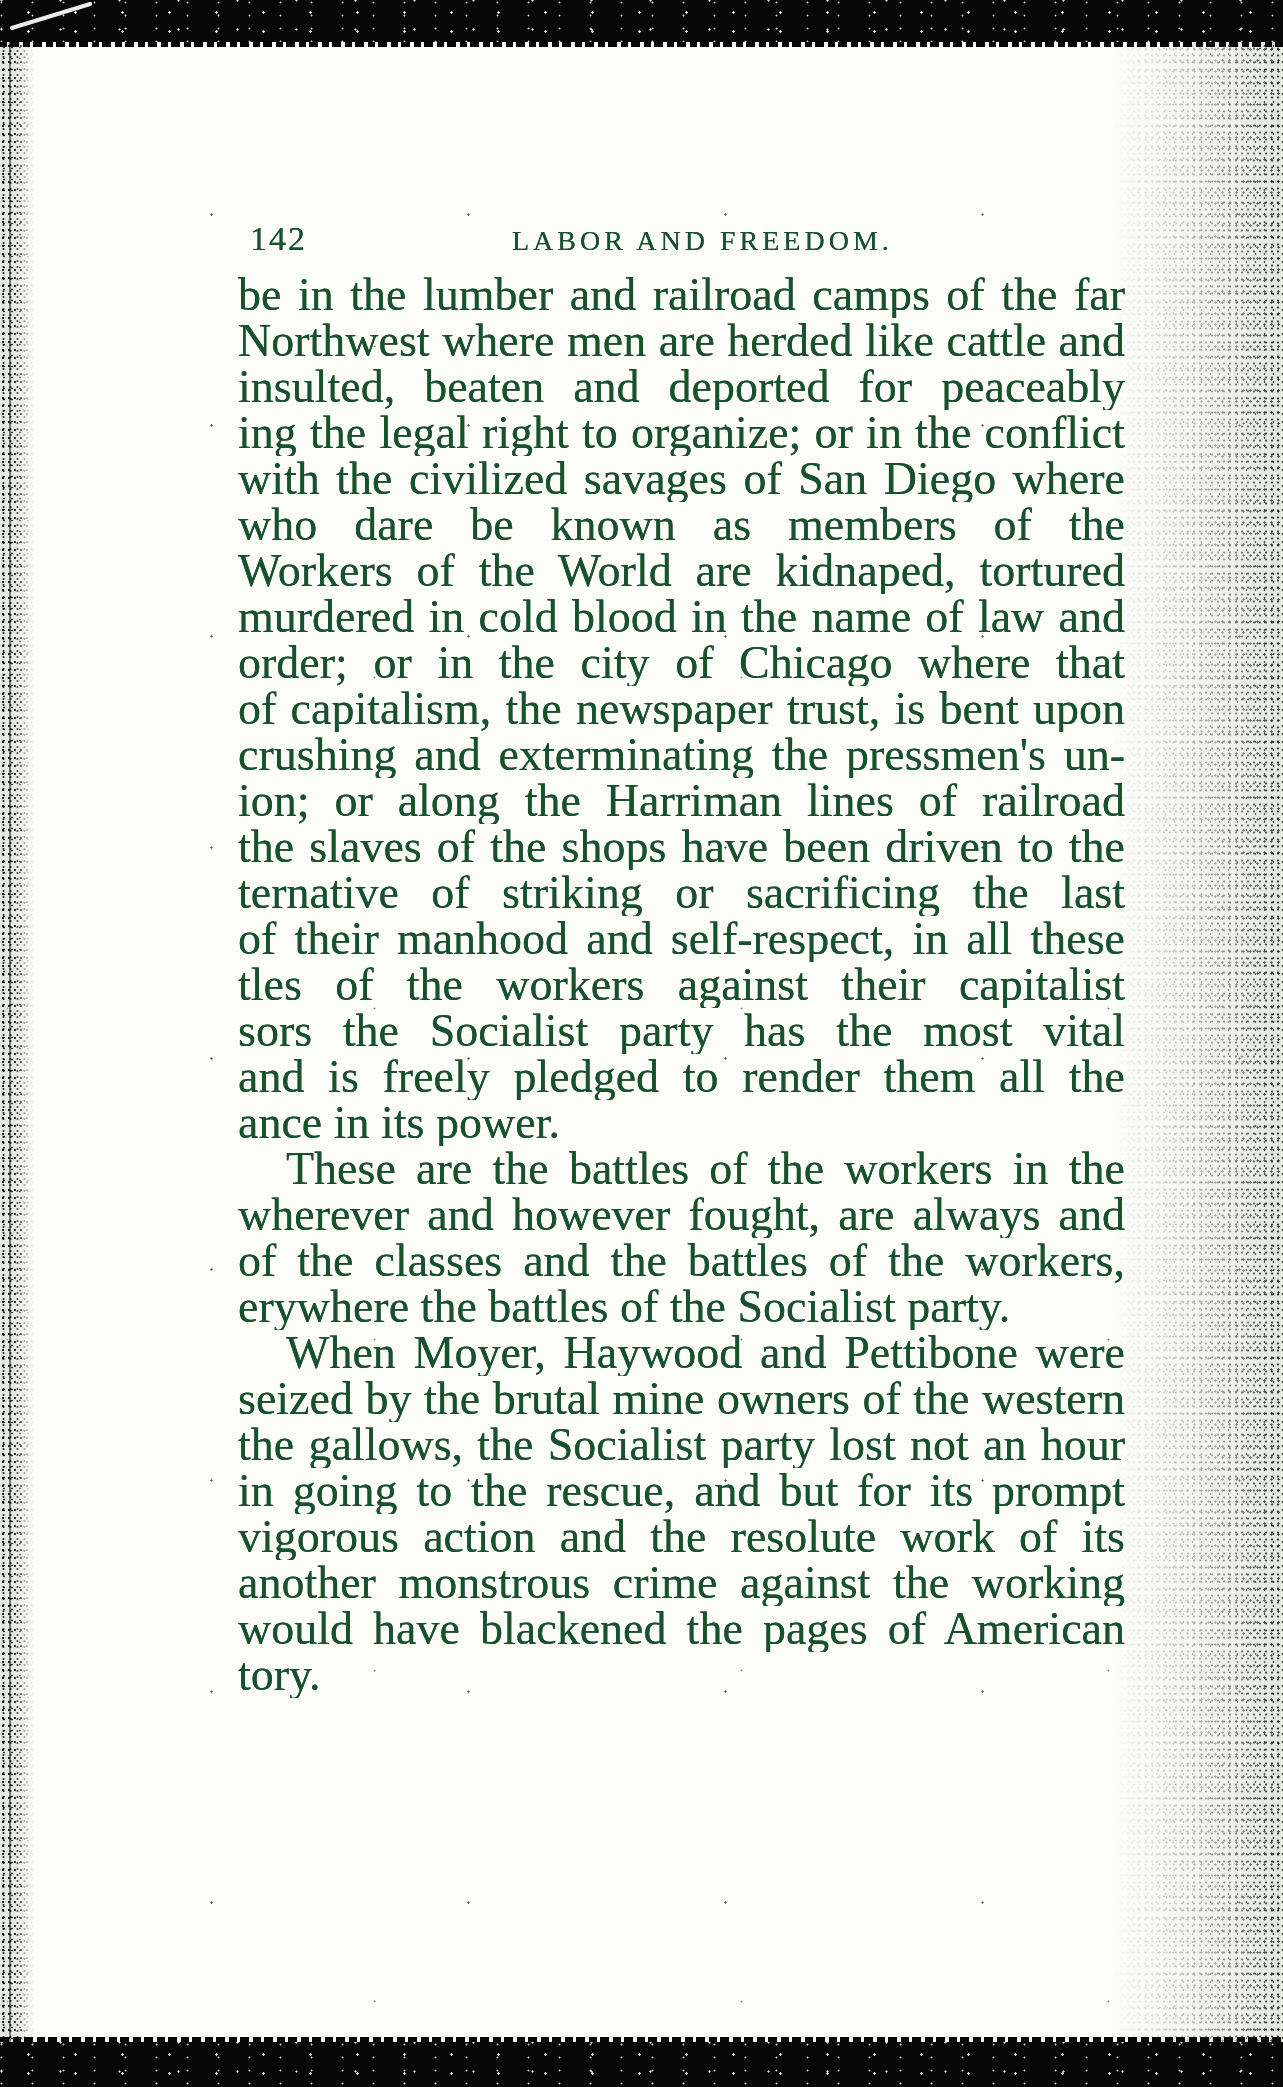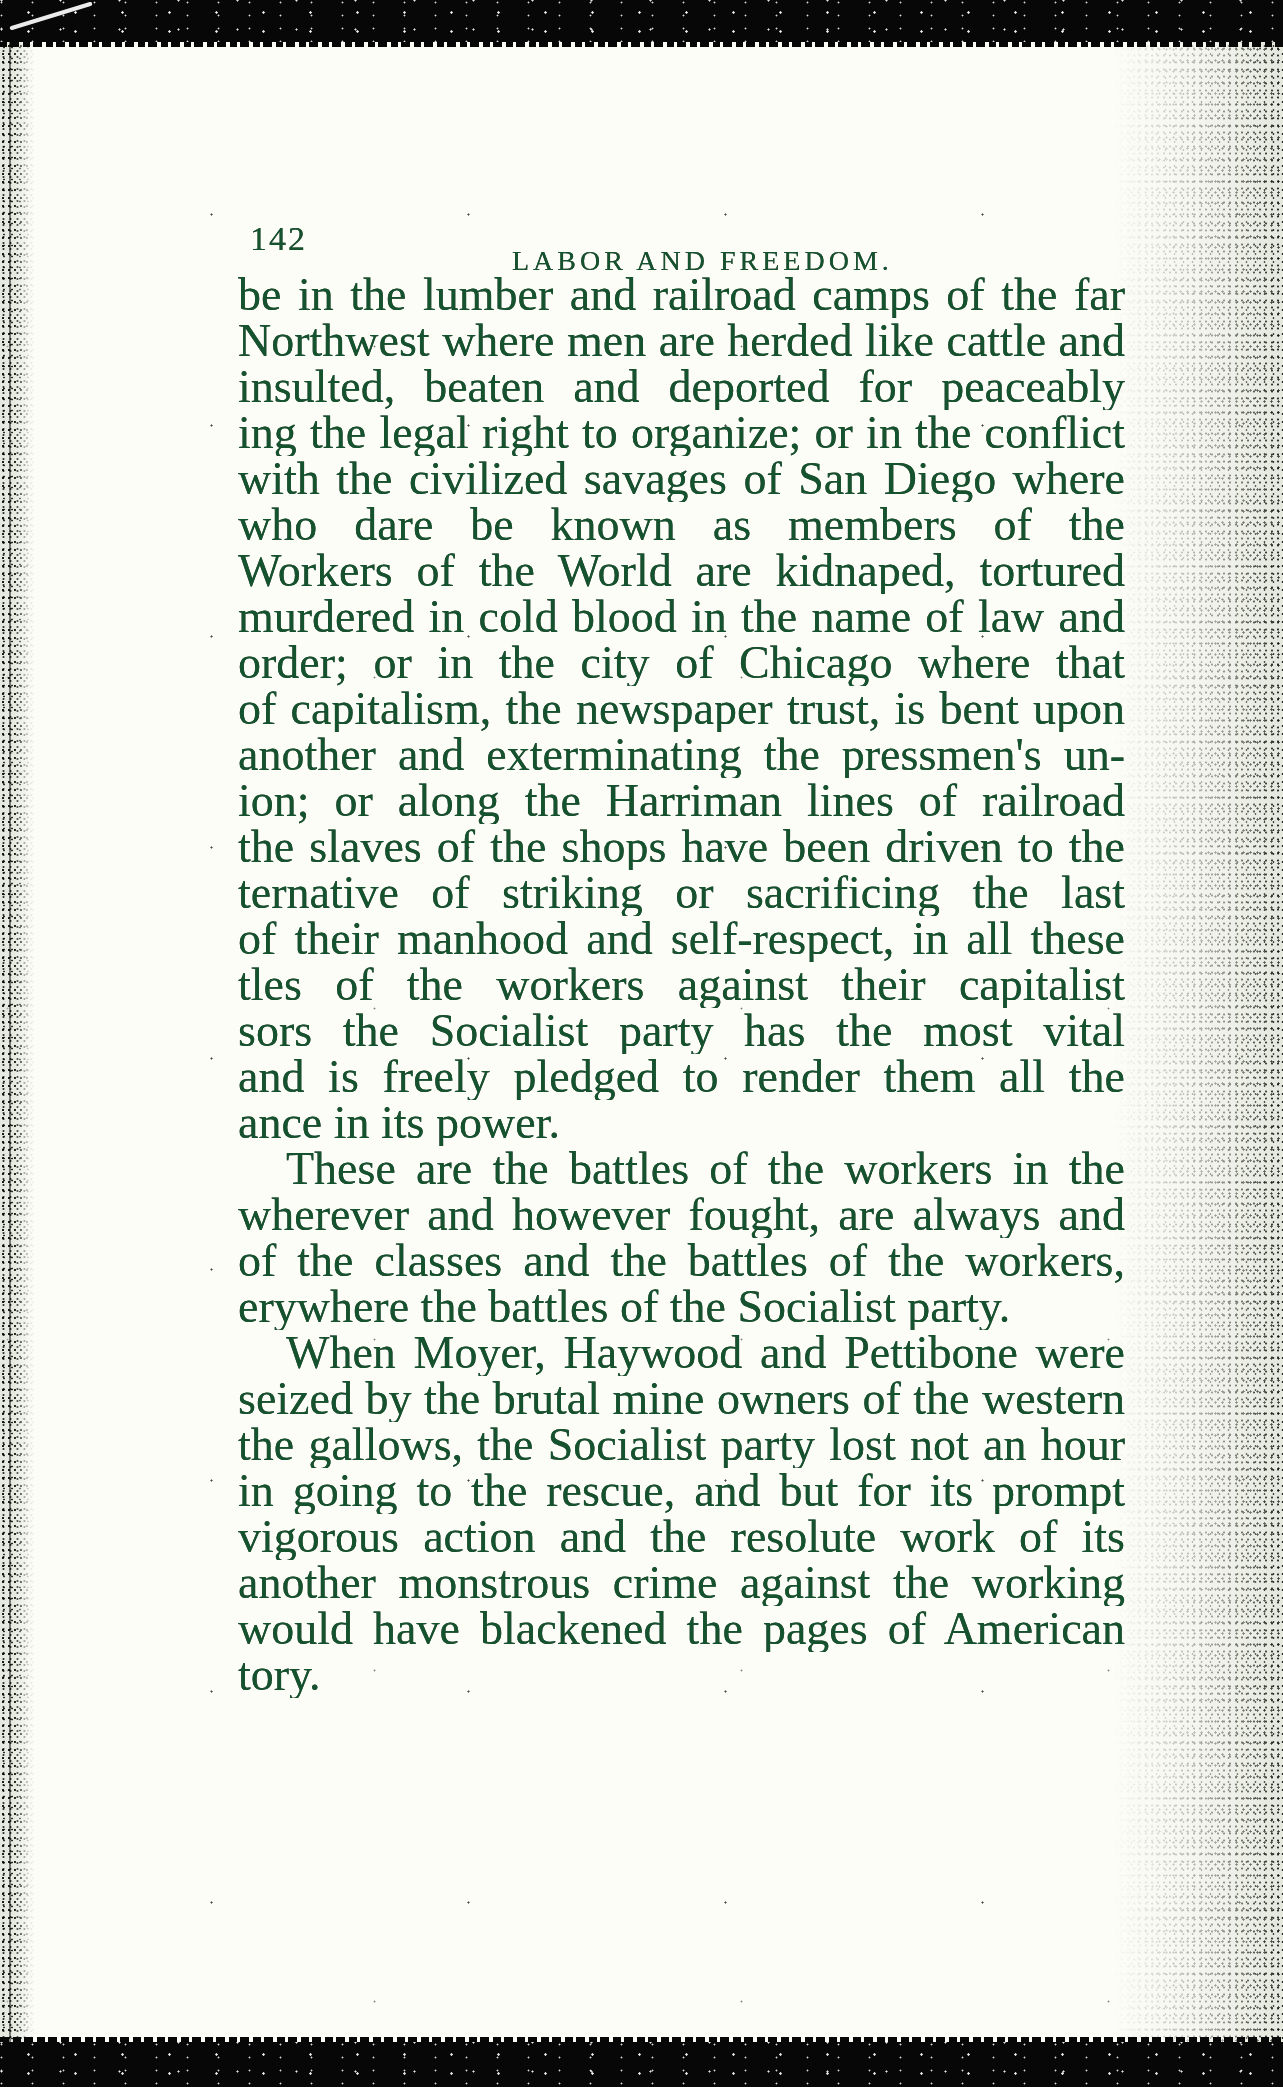--- a/index.html
+++ b/index.html
@@ -70,21 +70,21 @@
 
   
   .page { position:absolute; left:238px; top:220px; width:887px; z-index:2; color:#14532d; }
   .header { position:relative; height:52px; }
   .pagenum {
     position:absolute; left:12px; top:0; font-size:34px; letter-spacing:2px;
     text-shadow:0 0 .6px rgba(10,10,10,.8);
   }
   .running-title {
     position:absolute; left:274px; top:5px; font-size:28px; letter-spacing:4px;
-    white-space:nowrap; text-shadow:0 0 .5px rgba(10,10,10,.8);margin-top:20px;
+    white-space:nowrap; text-shadow:0 0 .5px rgba(10,10,10,.8);
   }
   .body { position:relative; }
   .line {
     height:46px; line-height:46px; font-size:46px; overflow:hidden;
     text-align:justify; text-align-last:justify;
     text-shadow:0 0 .6px rgba(10,10,10,.75);
   }
   .line.last { text-align-last:left; }
   .line.indent { text-indent:48px; }
 </style>
@@ -108,21 +108,21 @@
           <div class="line">be in the lumber and railroad camps of the far</div>
           <div class="line">Northwest where men are herded like cattle and</div>
           <div class="line">insulted, beaten and deported for peaceably assert-</div>
           <div class="line">ing the legal right to organize; or in the conflict</div>
           <div class="line">with the civilized savages of San Diego where men</div>
           <div class="line">who dare be known as members of the Industrial</div>
           <div class="line">Workers of the World are kidnaped, tortured and</div>
           <div class="line">murdered in cold blood in the name of law and</div>
           <div class="line">order; or in the city of Chicago where that gorgon</div>
           <div class="line">of capitalism, the newspaper trust, is bent upon</div>
-          <div class="line">another and exterminating the pressmen's un-</div>
+          <div class="line">crushing and exterminating the pressmen's un-</div>
           <div class="line">ion; or along the Harriman lines of railroad where</div>
           <div class="line">the slaves of the shops have been driven to the al-</div>
           <div class="line">ternative of striking or sacrificing the last vestige</div>
           <div class="line">of their manhood and self-respect, in all these bat-</div>
           <div class="line">tles of the workers against their capitalist oppres-</div>
           <div class="line">sors the Socialist party has the most vital concern</div>
           <div class="line">and is freely pledged to render them all the assist-</div>
           <div class="line last">ance in its power.</div>
         </div>
         <div>

